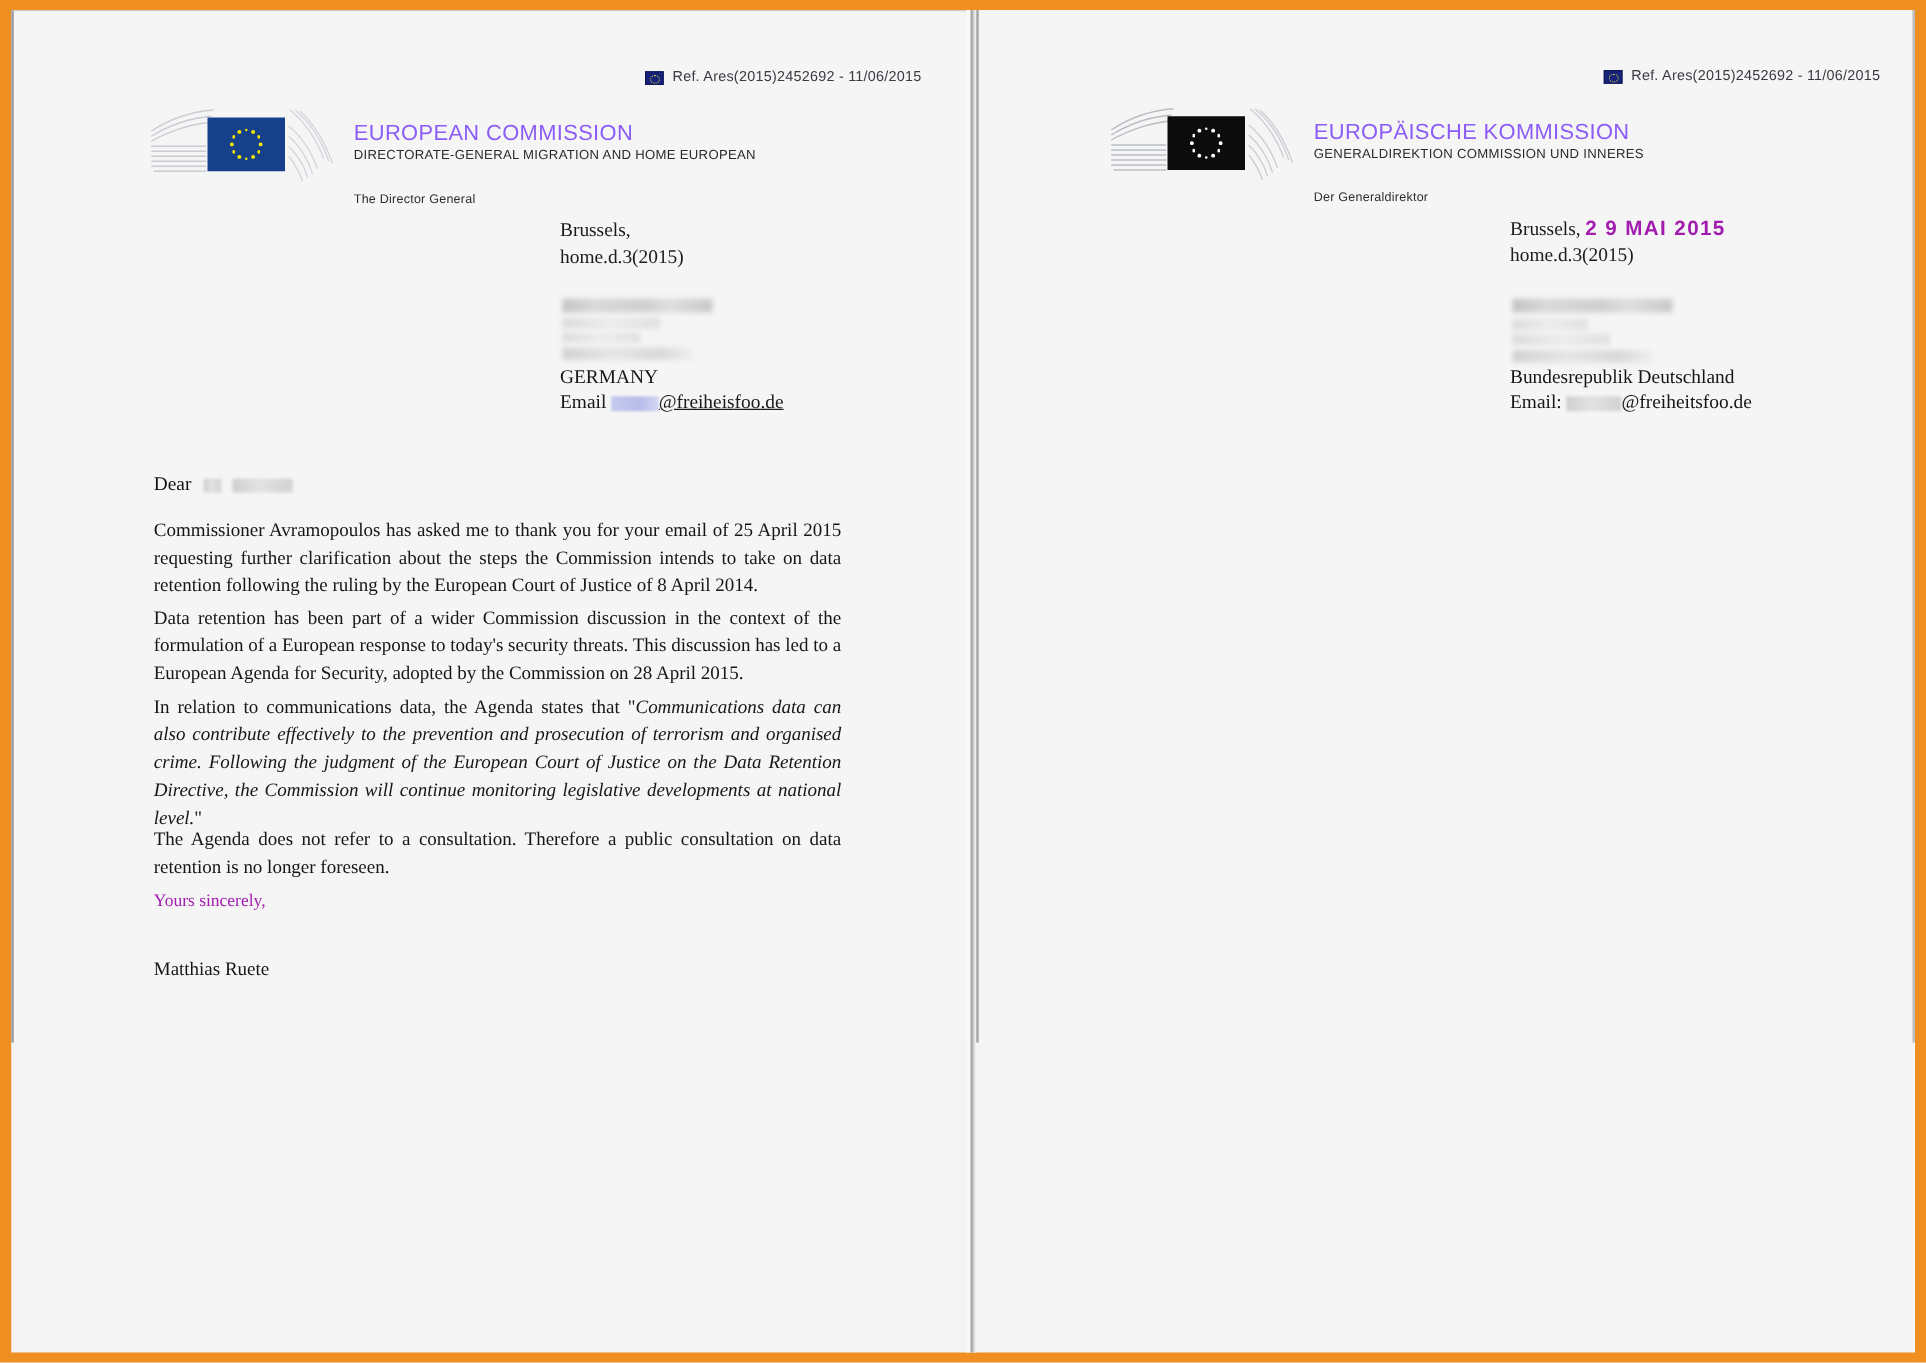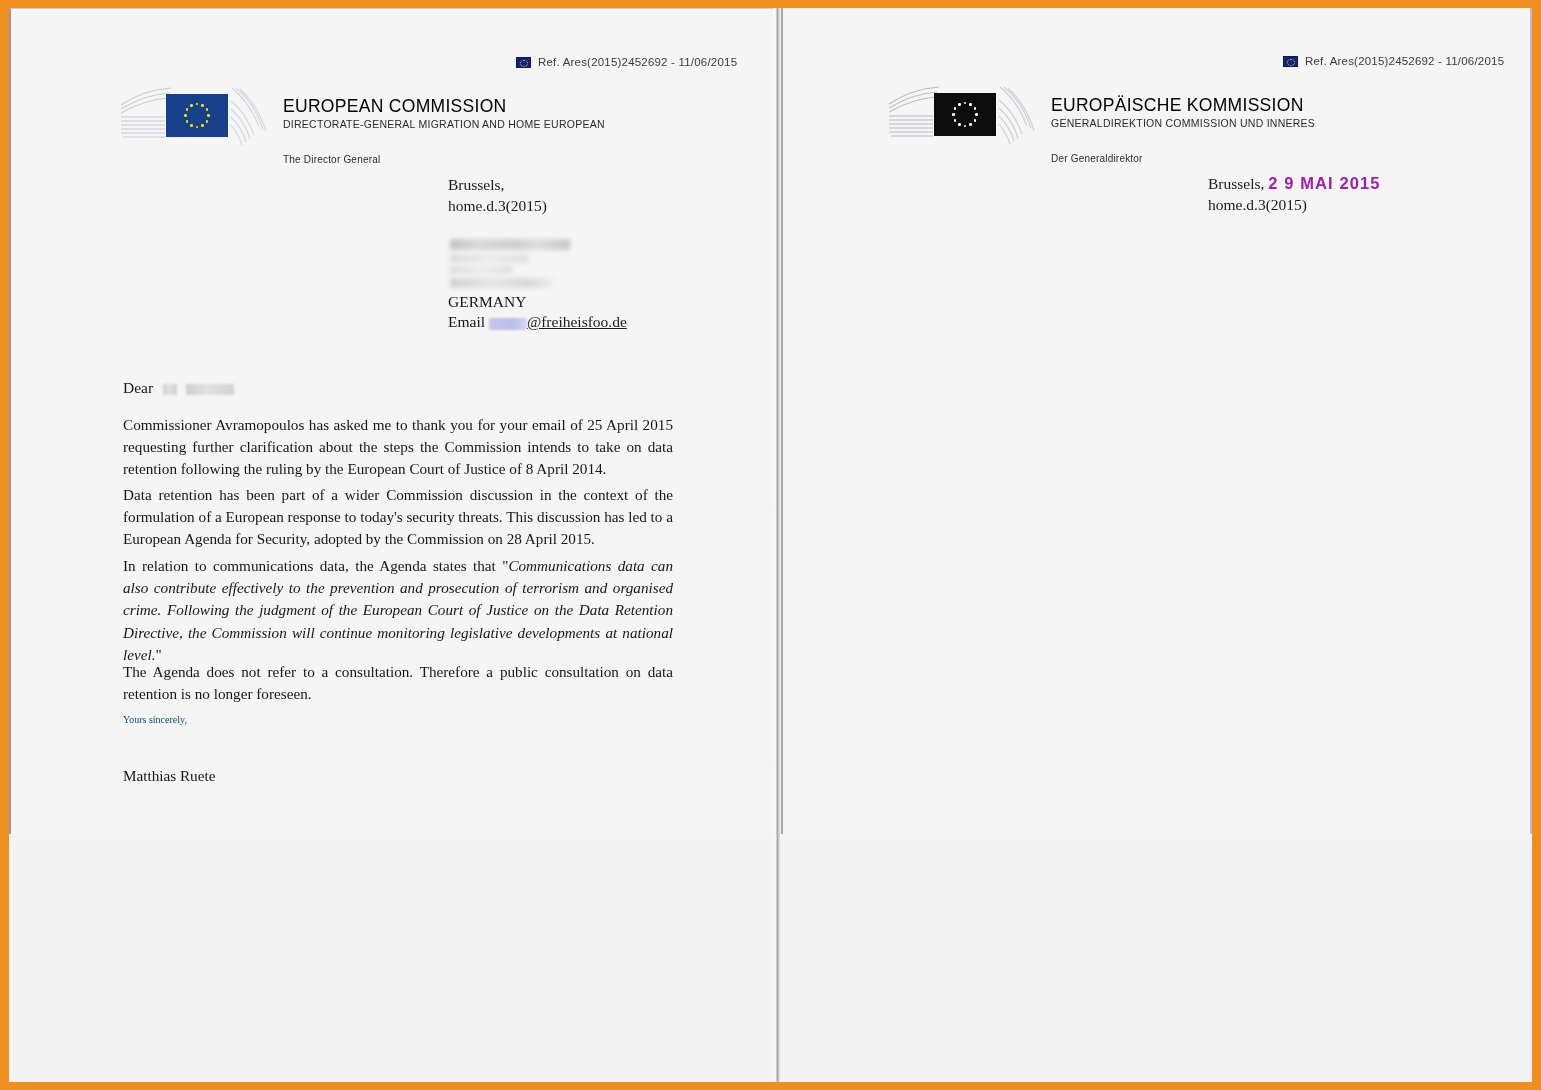--- a/index.html
+++ b/index.html
@@ -59,21 +59,21 @@
   .euflag.dark{background:#0c0c0c;}
   .euflag .stars{position:absolute;left:50%;top:50%;width:26px;height:26px;margin:-13px 0 0 -13px;}
   .euflag .stars i{
     position:absolute;width:2.6px;height:2.6px;background:#f2e600;border-radius:50%;
   }
   .euflag.dark .stars i{background:#ffffff;}
 
   .logo-text{margin-left:12px;padding-top:11px;}
   .org-name{
     font-family:"Liberation Sans", sans-serif;
-    font-size:17.5px;color:#000000;letter-spacing:.3px;line-height:1.15;
+    font-size:17.5px;color:#8b5cf6;letter-spacing:.3px;line-height:1.15;
   }
   .org-sub{
     font-family:"Liberation Sans", sans-serif;
     font-size:10.5px;color:#2a2a2a;letter-spacing:.25px;margin-top:2px;
   }
   .org-role{
     font-family:"Liberation Sans", sans-serif;
     font-size:10px;color:#2d2d2d;letter-spacing:.2px;margin-top:24px;
   }
 
@@ -110,21 +110,21 @@
   .rb3{background:linear-gradient(to right,#d2d2d2,#e6e6e6 40%,#d8d8d8 75%,#efefef);}
 
   .salutation{position:absolute;font-size:15.5px;color:#141414;}
   .para{
     position:absolute;
     font-size:15.2px;color:#161616;
     line-height:1.46;
     text-align:justify;
   }
   .para i{}
-  .sign-off{position:absolute;font-size:10px;color:#0c4a6e;font-family:Liberation Serif, serif;}
+  .sign-off{position:absolute;font-size:14px;color:#a21caf;font-family:Liberation Serif, serif;}
   .sign-name{position:absolute;font-size:15.2px;color:#161616;}
 
   .watermark{
     position:absolute;left:36px;top:1036px;
     font-family:"Liberation Sans", sans-serif;
     font-size:13px;color:#be185d;letter-spacing:.5px;
     filter:blur(.7px);
   }
   .tickmark{
     position:absolute;font-size:12px;color:#9a9a9a;
@@ -288,17 +288,30 @@
         <div class="org-role">Der Generaldirektor</div>
       </div>
     </div>
 
     <div class="place" style="left:425px;top:165px;">
       <div><span>Brussels,</span>
            <span class="stamp">2 9 MAI 2015</span></div>
       <div>home.d.3(2015)</div>
     </div>
 
+    <div class="addr" style="left:425px;top:228px;">
+      <div style="position:relative;height:56px;width:150px;">
+        <div class="redact-block rb1" style="left:2px;top:3px;width:128px;height:11px;"></div>
+        <div class="redact-block rb2" style="left:2px;top:19px;width:60px;height:9px;"></div>
+        <div class="redact-block rb2" style="left:2px;top:31px;width:78px;height:9px;"></div>
+        <div class="redact-block rb3" style="left:2px;top:44px;width:112px;height:10px;"></div>
+      </div>
+      <div>Bundesrepublik Deutschland</div>
+      <div>
+        <span>Email:</span>
+        <span class="redact" style="width:44px;height:12px;"></span><span>@freiheitsfoo.de</span>
+      </div>
+    </div>
 
     <div class="tickmark" style="left:34px;top:1000px;">`</div>
   </div>
 
 </div>
 
 </body></html>

